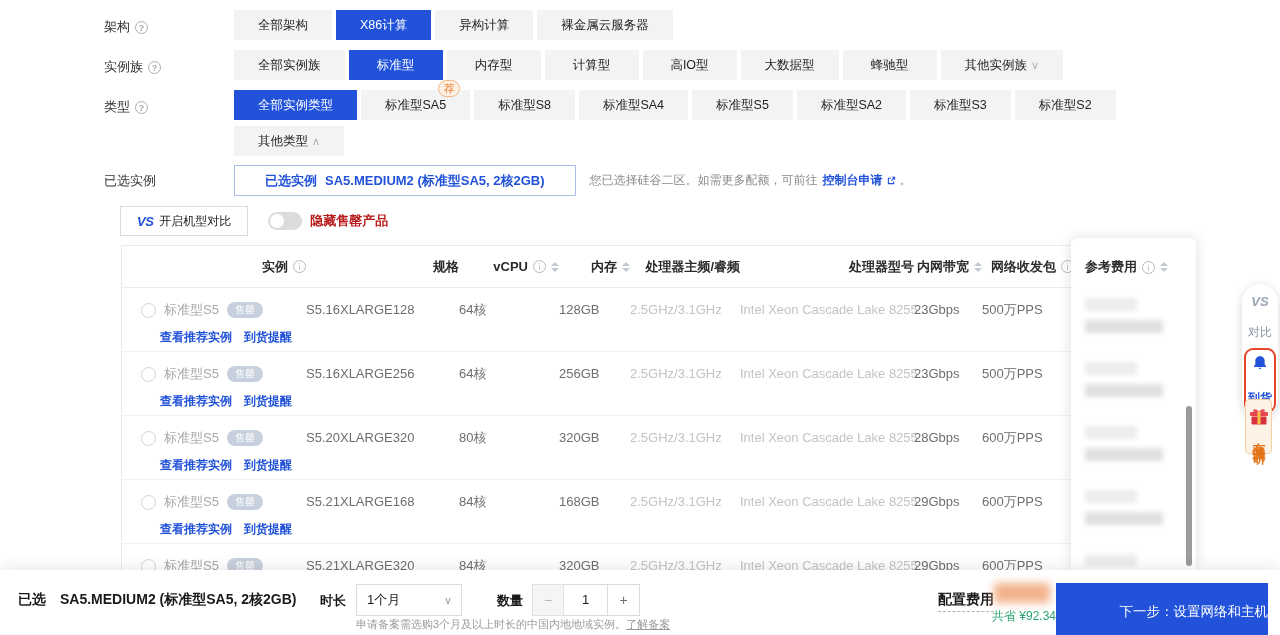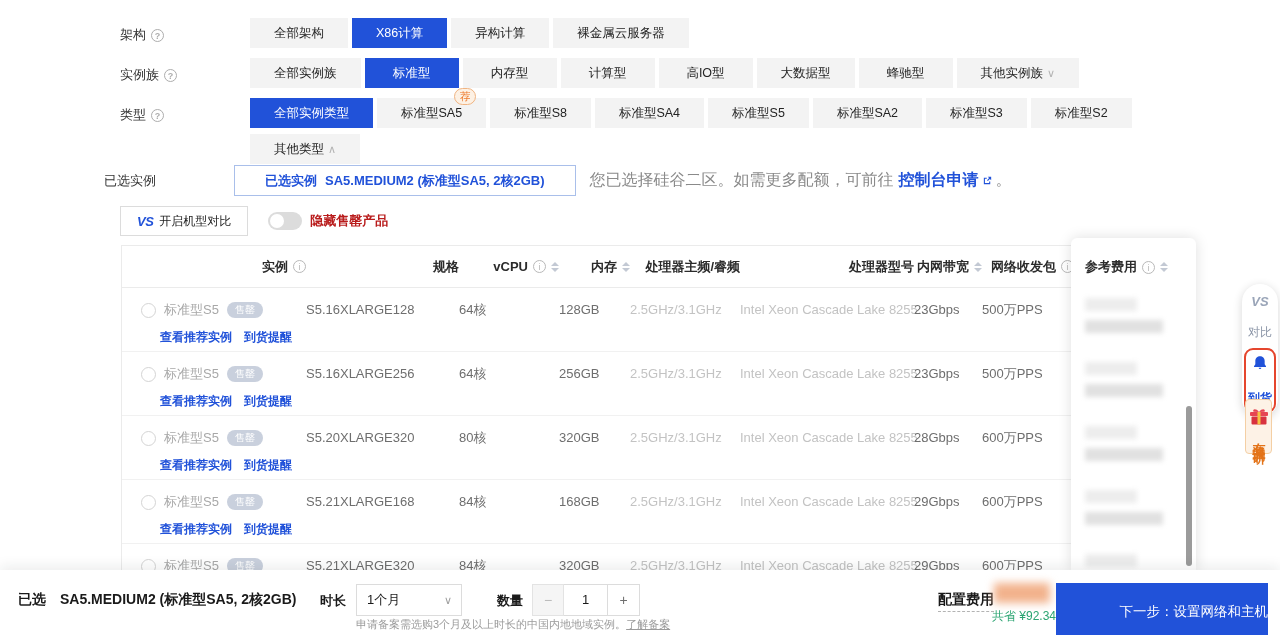--- a/index.html
+++ b/index.html
@@ -1,20 +1,20 @@
 <!DOCTYPE html>
 <html><head>
 <meta charset="utf-8">
 <style>
   * { box-sizing: border-box; margin: 0; padding: 0; }
   html,body { width:1280px; height:635px; overflow:hidden; background:#fff;
     font-family:"Liberation Sans","DejaVu Sans",sans-serif; color:#1a1a1a; position:relative; }
 
   
-  .filters { position:absolute; top:10px; left:16px;margin-top:8px; }
+  .filters { position:absolute; top:10px; left:0; }
   .filter-row { display:flex; align-items:flex-start; margin-bottom:10px; }
   .filter-label { width:130px; margin-left:104px; padding-top:8px; font-size:13px; color:#333;
     display:flex; align-items:center; gap:5px; }
   .help-ic { display:inline-block; width:13px; height:13px; border:1px solid #adadad; border-radius:50%;
     color:#adadad; font-size:9px; line-height:12px; text-align:center; font-weight:bold; }
   .opts { display:flex; gap:4px; flex-wrap:wrap; }
   .fbtn { position:relative; height:30px; line-height:30px; padding:0 24px; min-width:94px; text-align:center;
     font-size:12.5px; background:#f3f3f3; color:#242424; cursor:pointer; white-space:nowrap; }
   .fbtn.selected { background:#2152d9; color:#fff; }
   .fbtn .caret { color:#b3b3b3; font-size:11px; margin-left:4px; }
@@ -22,21 +22,21 @@
     border:1px solid #f0b482; border-radius:9px; background:#fdf1e4; color:#ed7b2f;
     font-size:10.5px; line-height:15px; }
   .more-row { margin-left:234px; margin-top:-4px; }
 
   
   .selected-row { position:absolute; top:165px; left:104px; display:flex; align-items:center; }
   .sel-label { width:130px; font-size:13px; color:#333; }
   .sel-box { border:1px solid #a9bfea; background:#fff; height:31px; line-height:29px; padding:0 30px;
     color:#2152d9; font-weight:bold; font-size:13px; white-space:nowrap; }
   .sel-box .v { margin-left:8px; }
-  .sel-note { margin-left:14px; font-size:16px; color:#8a8a8a; white-space:nowrap; display:flex; align-items:center; gap:3px; }
+  .sel-note { margin-left:14px; font-size:12px; color:#8a8a8a; white-space:nowrap; display:flex; align-items:center; gap:3px; }
   .sel-note a { color:#2152d9; font-weight:bold; text-decoration:none; margin-left:2px; }
 
   
   .toolbar { position:absolute; top:206px; left:120px; display:flex; align-items:center; }
   .vs-btn { display:flex; align-items:center; gap:6px; border:1px solid #dcdcdc; background:#fff;
     height:30px; padding:0 16px; font-size:12px; cursor:pointer; }
   .vs-mark { color:#2152d9; font-style:italic; font-weight:800; font-size:13px; letter-spacing:-0.5px; }
   .toggle { margin-left:20px; width:34px; height:18px; border-radius:9px; background:#dcdcdc; position:relative; cursor:pointer; }
   .toggle .knob { position:absolute; left:2px; top:2px; width:14px; height:14px; border-radius:50%; background:#fff; }
   .toggle-label { margin-left:8px; font-size:13px; font-weight:bold; color:#b91c1c; }

